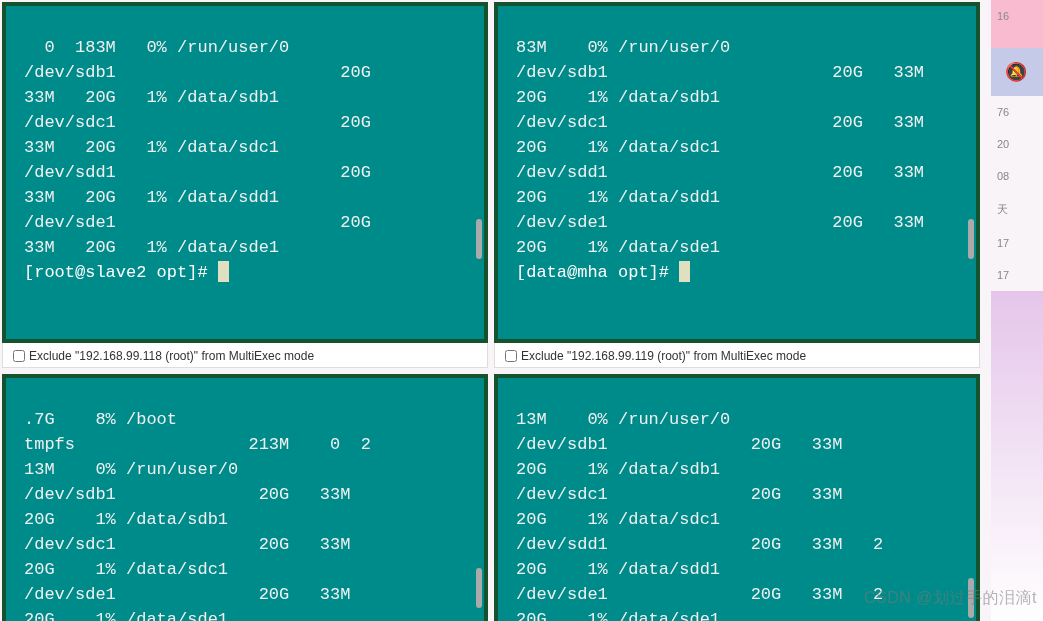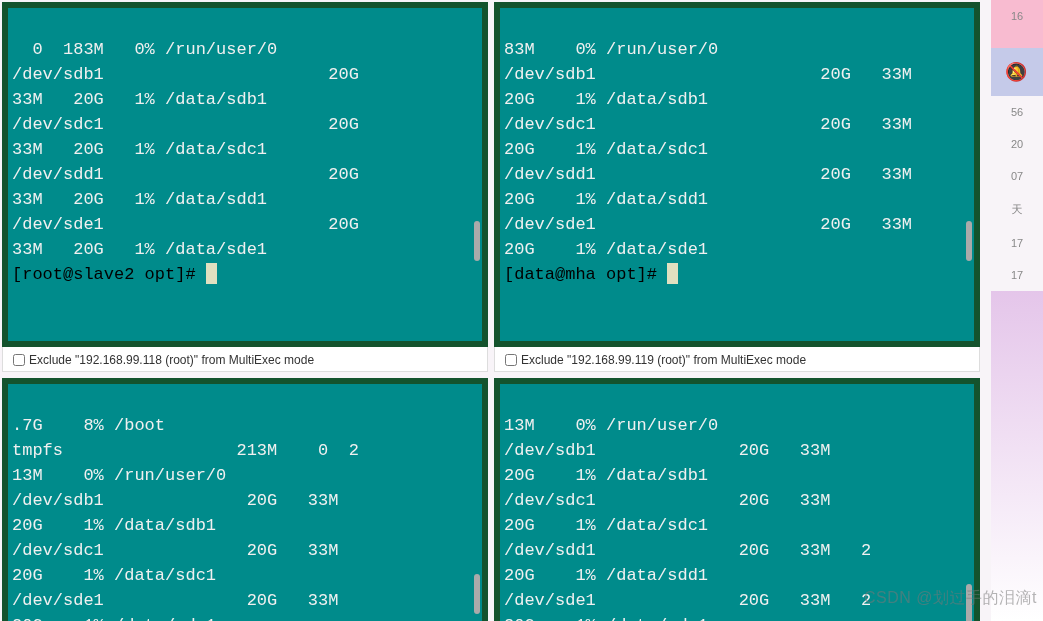--- a/index.html
+++ b/index.html
@@ -1,26 +1,26 @@
 <!DOCTYPE html>
 <html><head>
 <meta charset="utf-8">
 <style>
 *{margin:0;padding:0;box-sizing:border-box}
 body{width:1043px;height:621px;background:#f8f4f8;font-family:"Courier New",monospace;position:relative;overflow:hidden}
 .grid{display:flex;flex-wrap:wrap;width:990px;height:617px;padding:2px;gap:6px}
 .pane{display:flex;flex-direction:column;width:486px}
-.term{background:#008b8b;color:#f0f0f0;font-size:17px;line-height:25px;padding:4px 4px;flex:1;white-space:pre;overflow:hidden;font-family:"Courier New",Consolas,monospace;position:relative;border:6px solid #14532d}
-.term .prompt{color:#000000}
+.term{background:#008b8b;color:#f0f0f0;font-size:17px;line-height:25px;padding:4px 18px;flex:1;white-space:pre;overflow:hidden;font-family:"Courier New",Consolas,monospace;position:relative;border:4px solid #14532d}
+.term .prompt{color:#ffffff}
 .cursor{display:inline-block;width:11px;height:21px;background:#e0e0c0;vertical-align:text-bottom}
 .exclude-bar{background:#fff;padding:6px 10px 4px;font-family:Arial,sans-serif;font-size:12px;color:#333;display:flex;align-items:center;gap:4px;border:1px solid #ddd;border-top:0}
 .exclude-bar input[type="checkbox"]{width:12px;height:12px;accent-color:#999}
 .scroll-ind{position:absolute;right:2px;width:6px;height:40px;background:#aaa;border-radius:3px}
 .sidebar{position:absolute;right:0;top:0;width:52px;height:621px;background:linear-gradient(#fce4ec 0%,#fce4ec 20%,#e1bee7 40%,#fff 100%);font-family:Arial,sans-serif;font-size:12px;color:#888;overflow:hidden}
-.side-item{padding:10px 6px;text-align:center;font-size:11px;width:100%}
+.side-item{padding:10px 6px;text-align:left;font-size:11px;width:100%}
 .side-pink{background:#f8bbd0;height:48px}
 .side-purple{background:#c5cae9;height:48px;display:flex;align-items:center;justify-content:center;color:#777}
 .side-white{background:#f8f4f8}
 .bell{font-size:18px;color:#b0aec0}
 .watermark{position:absolute;right:6px;bottom:12px;font-family:Liberation Sans, sans-serif;font-size:16px;color:rgba(120,120,120,.55);pointer-events:none;letter-spacing:.5px}
 .pane.top .term{height:263px}
 .pane.bot .term{height:247px}
 </style>
 </head>
 <body>
@@ -102,21 +102,21 @@
 
   </div>
 
 </div>
 
 <div class="sidebar">
   <div class="side-item side-pink"><span>16</span></div>
   <div class="side-item side-purple">
       <span class="bell">🔕</span>
     </div>
-  <div class="side-item side-white"><span>56</span></div>
+  <div class="side-item side-white"><span>76</span></div>
   <div class="side-item side-white"><span>20</span></div>
-  <div class="side-item side-white"><span>07</span></div>
+  <div class="side-item side-white"><span>08</span></div>
   <div class="side-item side-white"><span>天</span></div>
   <div class="side-item side-white"><span>17</span></div>
   <div class="side-item side-white"><span>17</span></div>
 </div>
 
 <div class="watermark">CSDN @划过手的泪滴t</div>
 
 </body></html>

